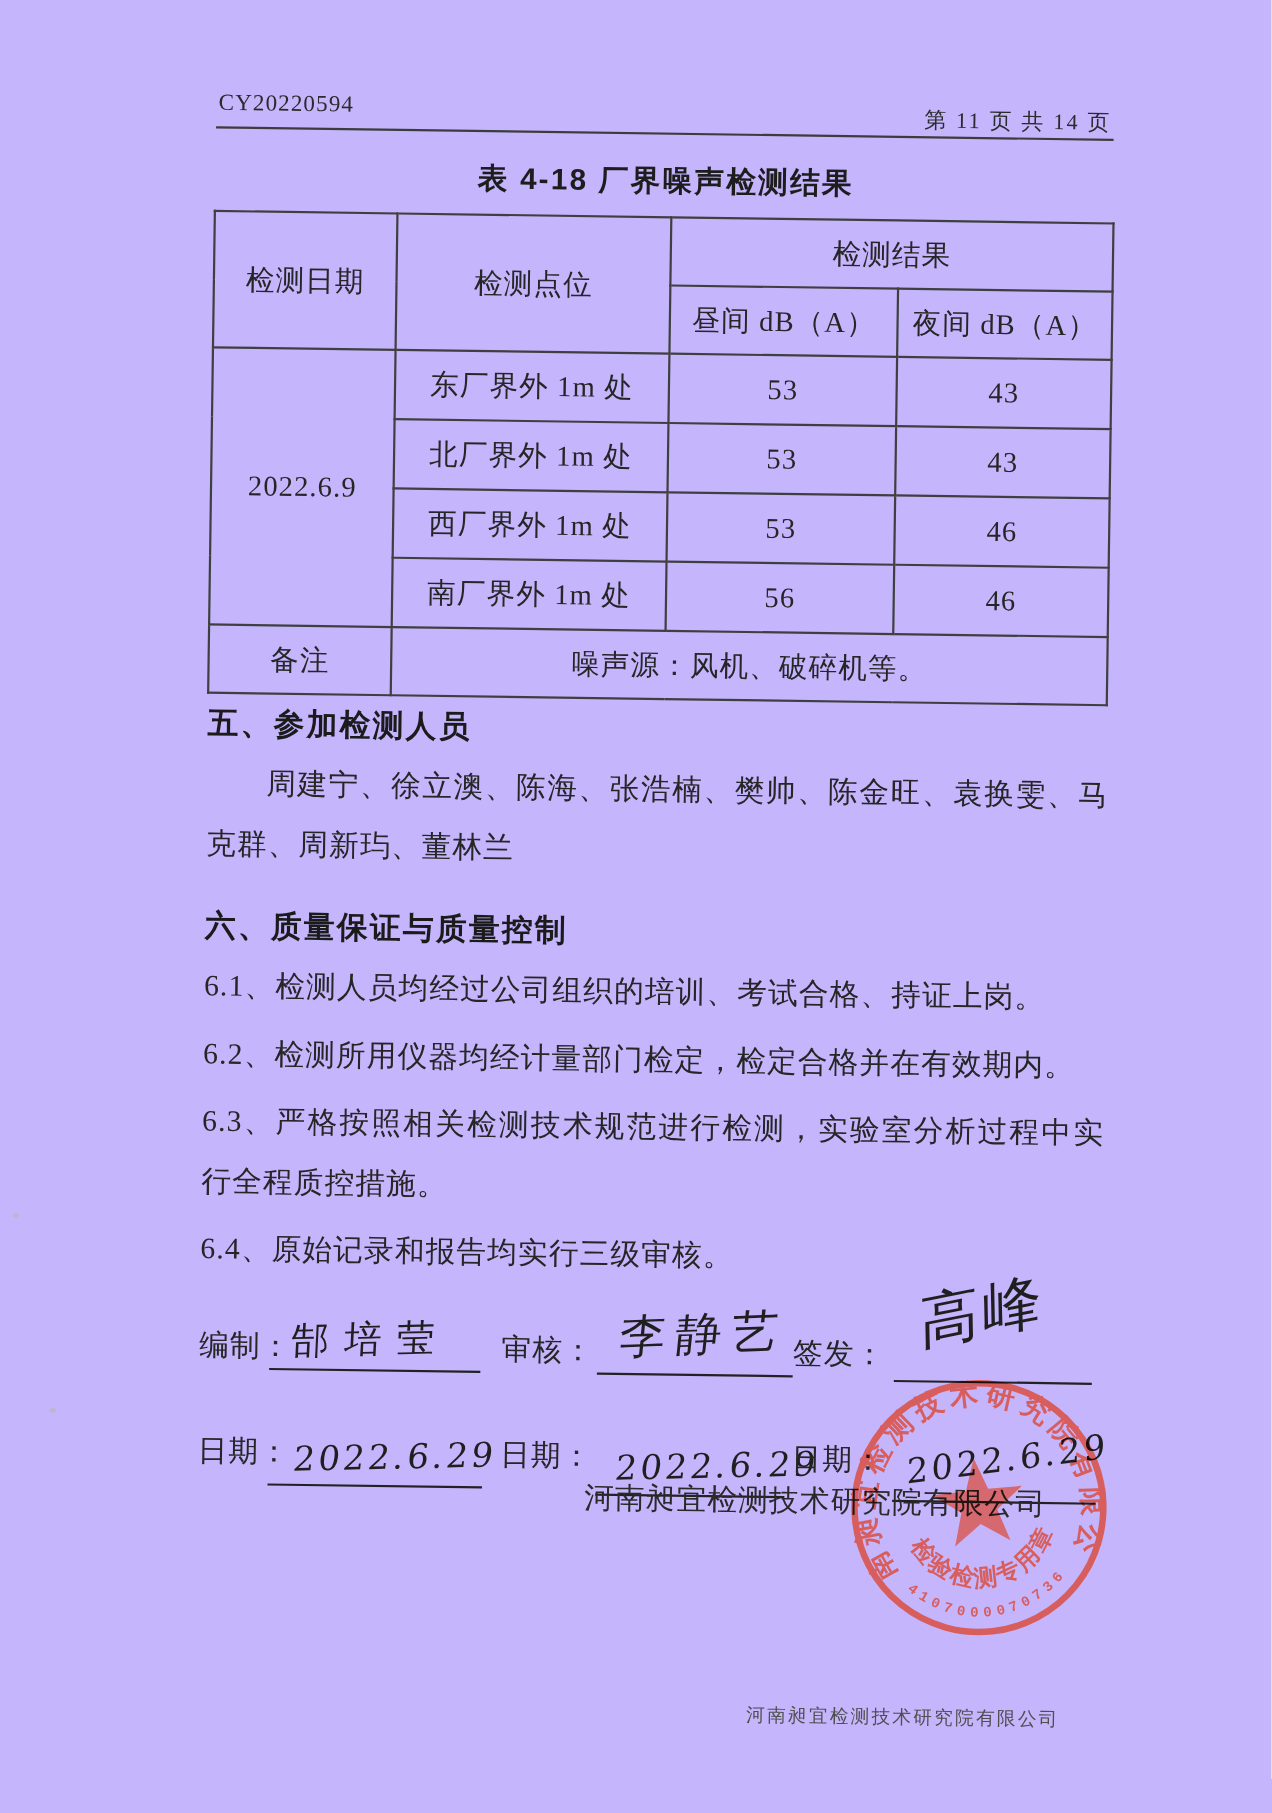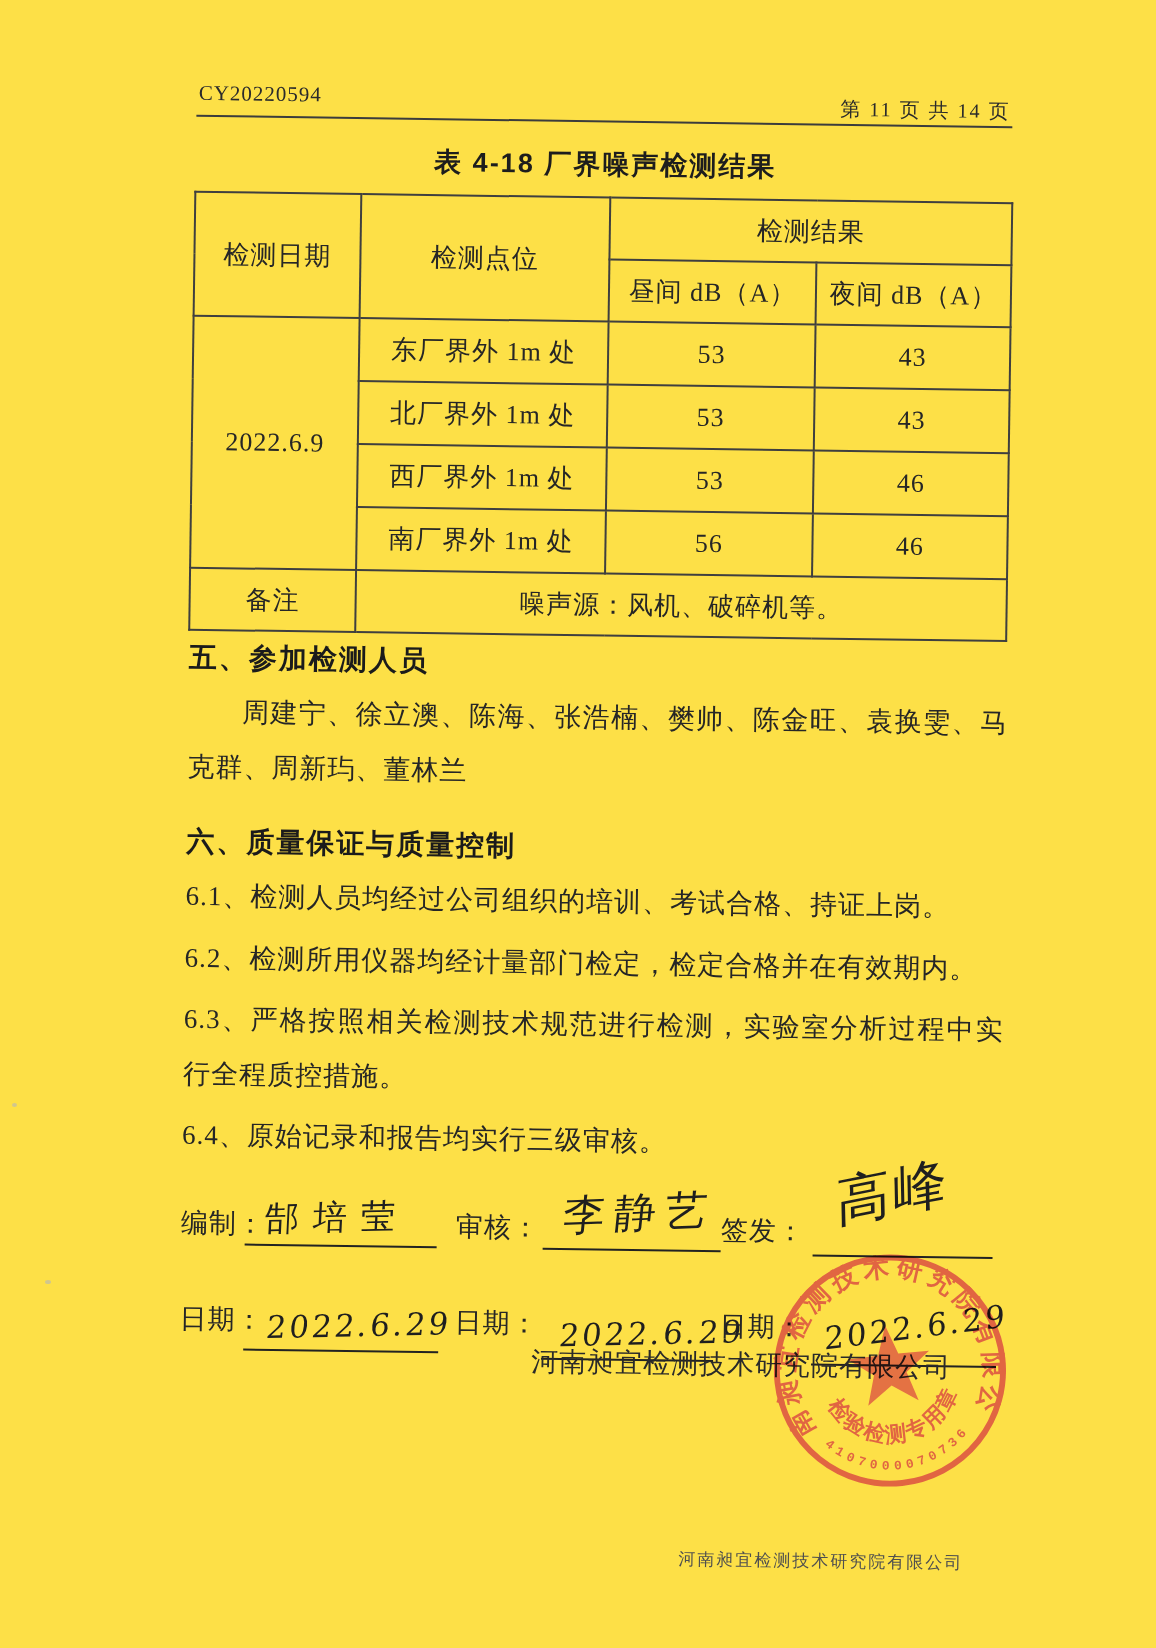--- a/index.html
+++ b/index.html
@@ -1,18 +1,18 @@
 <!DOCTYPE html>
 <html><head>
 <meta charset="utf-8">
 <style>
   html,body{margin:0;padding:0;background:#ffffff;}
   body{width:1156px;height:1648px;position:relative;overflow:hidden;
        font-family:"Liberation Serif","DejaVu Serif",serif;color:#2b2b2b;}
-  .page{position:absolute;inset:0;background:#fde047;}
+  .page{position:absolute;inset:0;background:#c4b5fd;}
   .tilt{position:absolute;inset:0;transform:rotate(0.8deg);transform-origin:0 0;}
   .abs{position:absolute;}
 
   
   .report-no{left:200px;top:78px;font-size:21px;letter-spacing:1px;}
   .page-info{left:640px;top:84px;width:372px;text-align:right;font-size:20px;letter-spacing:2px;}
   .head-rule{left:198px;top:112px;width:816px;height:2px;background:#3c3c3c;}
 
   
   .doc-title{left:200px;top:138px;width:815px;text-align:center;font-size:27px;font-weight:bold;

